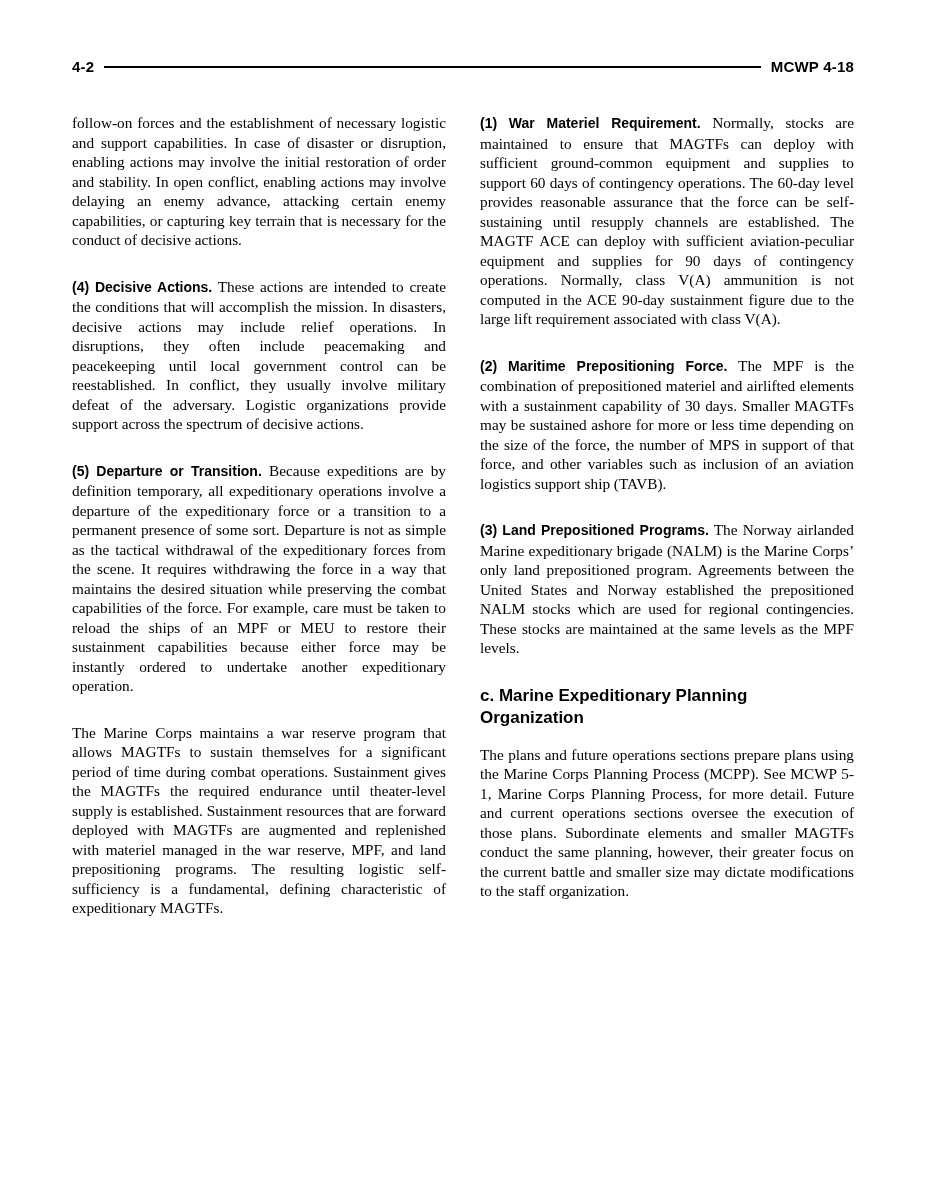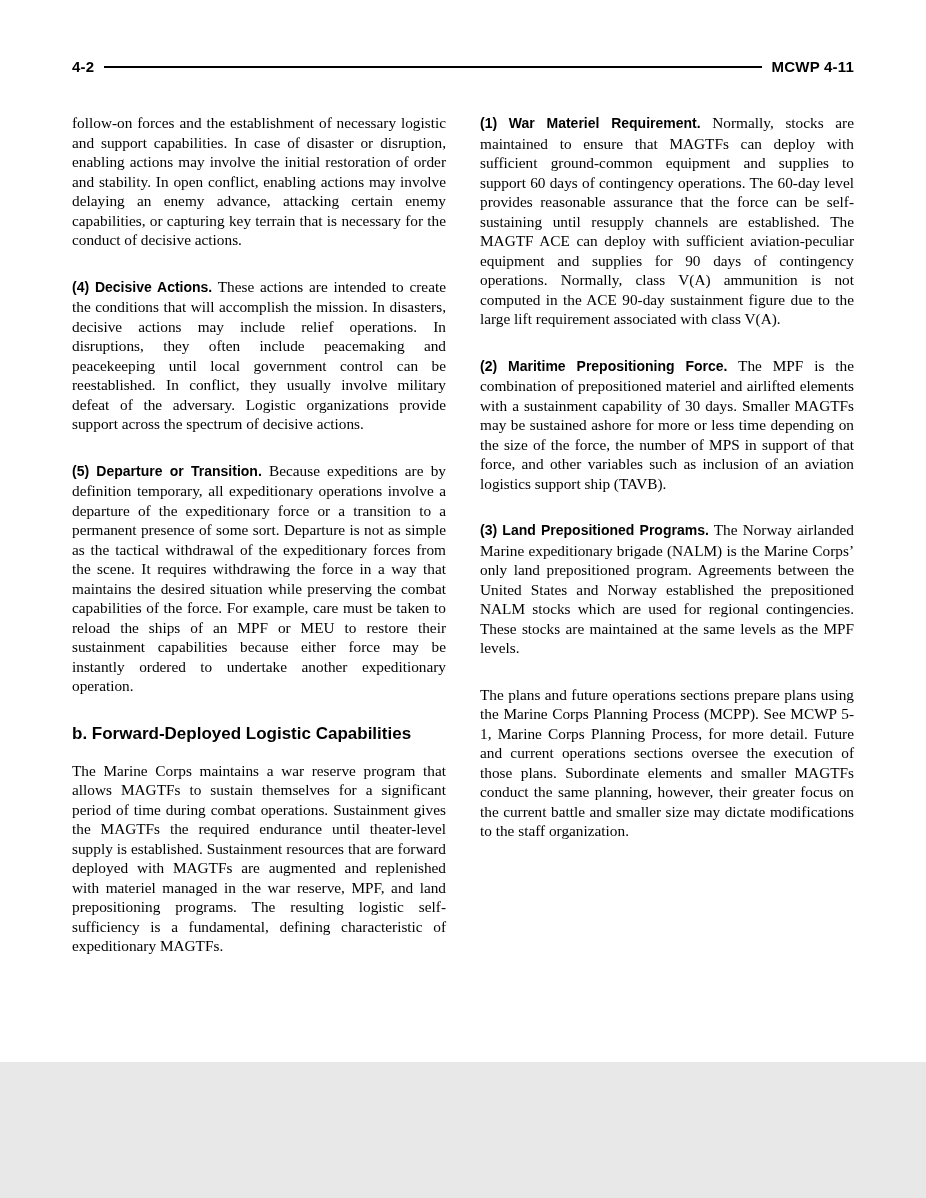--- a/index.html
+++ b/index.html
@@ -1,19 +1,19 @@
 <!DOCTYPE html>
 <html><head>
 <meta charset="utf-8">
 <style>
   html, body { margin: 0; padding: 0; background: #e8e8e8; }
   .page {
     position: relative;
     width: 926px;
-    height: 1062px;
+    height: 1198px;
     margin: 0 auto;
     background: #ffffff;
     color: #000000;
     overflow: hidden;
   }
   .page-header {
     position: absolute;
     top: 58px;
     left: 72px;
     width: 782px;
@@ -64,44 +64,44 @@
   .ital { }
 </style>
 </head>
 <body>
 
 <div class="page">
 
   <header class="page-header">
     <span>4-2</span>
     <span class="header-rule"></span>
-    <span>MCWP 4-11</span>
+    <span>MCWP 4-18</span>
   </header>
 
   <main class="columns">
 
     <section class="col">
       <p class="body">follow-on forces and the establishment of necessary logistic and support capabilities. In case of disaster or disruption, enabling actions may involve the initial restoration of order and stability. In open conflict, enabling actions may involve delaying an enemy advance, attacking certain enemy capabilities, or capturing key terrain that is necessary for the conduct of decisive actions.</p>
 
       <p class="body"><span class="runin">(4) Decisive Actions.</span><span> These actions are intended to create the conditions that will accomplish the mission. In disasters, decisive actions may include relief operations. In disruptions, they often include peacemaking and peacekeeping until local government control can be reestablished. In conflict, they usually involve military defeat of the adversary. Logistic organizations provide support across the spectrum of decisive actions.</span></p>
 
       <p class="body"><span class="runin">(5) Departure or Transition.</span><span> Because expeditions are by definition temporary, all expeditionary operations involve a departure of the expeditionary force or a transition to a permanent presence of some sort. Departure is not as simple as the tactical withdrawal of the expeditionary forces from the scene. It requires withdrawing the force in a way that maintains the desired situation while preserving the combat capabilities of the force. For example, care must be taken to reload the ships of an MPF or MEU to restore their sustainment capabilities because either force may be instantly ordered to undertake another expeditionary operation.</span></p>
 
-      <h2 class="subhead">b. Forward-Deployed Logistic Capabilities</h2>
 
       <p class="body">The Marine Corps maintains a war reserve program that allows MAGTFs to sustain themselves for a significant period of time during combat operations. Sustainment gives the MAGTFs the required endurance until theater-level supply is established. Sustainment resources that are forward deployed with MAGTFs are augmented and replenished with materiel managed in the war reserve, MPF, and land prepositioning programs. The resulting logistic self-sufficiency is a fundamental, defining characteristic of expeditionary MAGTFs.</p>
     </section>
 
     <section class="col">
       <p class="body"><span class="runin">(1) War Materiel Requirement.</span><span> Normally, stocks are maintained to ensure that MAGTFs can deploy with sufficient ground-common equipment and supplies to support 60 days of contingency operations. The 60-day level provides reasonable assurance that the force can be self-sustaining until resupply channels are established. The MAGTF ACE can deploy with sufficient aviation-peculiar equipment and supplies for 90 days of contingency operations. Normally, class V(A) ammunition is not computed in the ACE 90-day sustainment figure due to the large lift requirement associated with class V(A).</span></p>
 
       <p class="body"><span class="runin">(2) Maritime Prepositioning Force.</span><span> The MPF is the combination of prepositioned materiel and airlifted elements with a sustainment capability of 30 days. Smaller MAGTFs may be sustained ashore for more or less time depending on the size of the force, the number of MPS in support of that force, and other variables such as inclusion of an aviation logistics support ship (TAVB).</span></p>
 
       <p class="body"><span class="runin">(3) Land Prepositioned Programs.</span><span> The Norway airlanded Marine expeditionary brigade (NALM) is the Marine Corps’ only land prepositioned program. Agreements between the United States and Norway established the prepositioned NALM stocks which are used for regional contingencies. These stocks are maintained at the same levels as the MPF levels.</span></p>
 
+      <h2 class="subhead">c. Marine Expeditionary Planning Organization</h2>
 
       <p class="body"><span>The plans and future operations sections prepare plans using the Marine Corps Planning Process (MCPP). See MCWP 5-1, </span><span class="ital">Marine Corps Planning Process</span><span>, for more detail. Future and current operations sections oversee the execution of those plans. Subordinate elements and smaller MAGTFs conduct the same planning, however, their greater focus on the current battle and smaller size may dictate modifications to the staff organization.</span></p>
 
     </section>
 
   </main>
 
 </div>
 
 </body></html>

